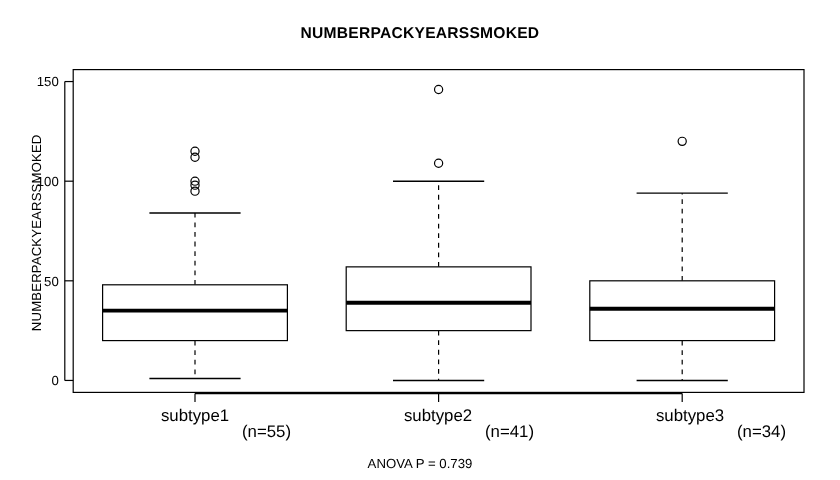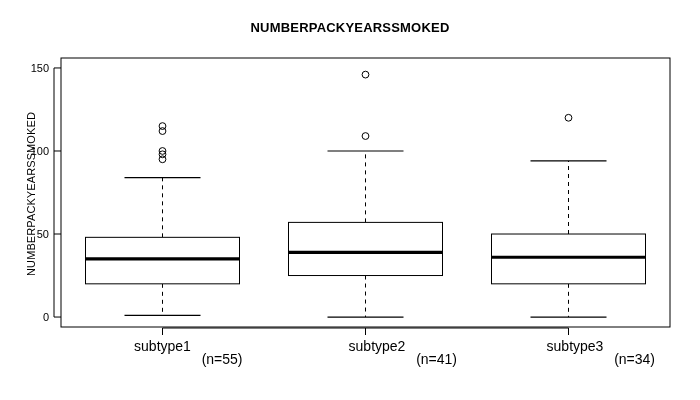--- a/index.html
+++ b/index.html
@@ -75,26 +75,27 @@
       <circle cx="365.5" cy="136.0432098765432" r="3.4" fill="none" stroke="#000000" stroke-width="1"></circle>
       <line x1="568.5" y1="234.01234567901236" x2="568.5" y2="160.95061728395063" stroke="#000000" stroke-width="1" stroke-dasharray="4,4"></line>
       <line x1="530.5" y1="160.95061728395063" x2="606.5" y2="160.95061728395063" stroke="#000000" stroke-width="1.2"></line>
       <line x1="568.5" y1="283.82716049382714" x2="568.5" y2="317.03703703703707" stroke="#000000" stroke-width="1" stroke-dasharray="4,4"></line>
       <line x1="530.5" y1="317.03703703703707" x2="606.5" y2="317.03703703703707" stroke="#000000" stroke-width="1.2"></line>
       <rect x="491.5" y="234.01234567901236" width="154" height="49.81481481481478" fill="#ffffff" stroke="#000000" stroke-width="1"></rect>
       <line x1="491.5" y1="257.25925925925924" x2="645.5" y2="257.25925925925924" stroke="#000000" stroke-width="3.2"></line>
       <circle cx="568.5" cy="117.77777777777777" r="3.4" fill="none" stroke="#000000" stroke-width="1"></circle>
     </svg>
 
+  <div class="footnote">ANOVA P = 0.739</div>
 
   <div class="xtick-label" id="xl0" style="left: 82.5px; top: 340px;">
     <span>subtype1</span>
     <span class="n">(n=55)</span>
   </div>
-  <div class="xtick-label" id="xl1" style="left: 297px; top: 340px;">
+  <div class="xtick-label" id="xl1" style="left: 285px; top: 340px;">
     <span>subtype2</span>
     <span class="n">(n=41)</span>
   </div>
   <div class="xtick-label" id="xl2" style="left: 495px; top: 340px;">
     <span>subtype3</span>
     <span class="n">(n=34)</span>
   </div>
 
 </div>
 

